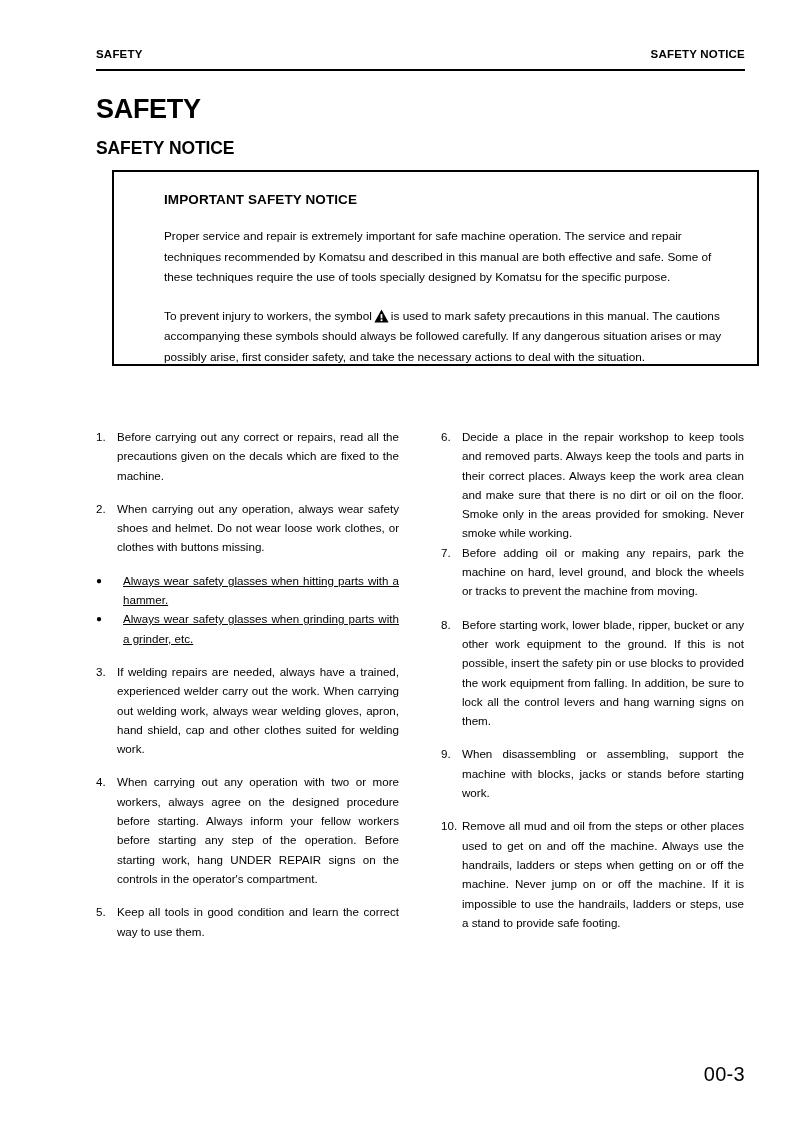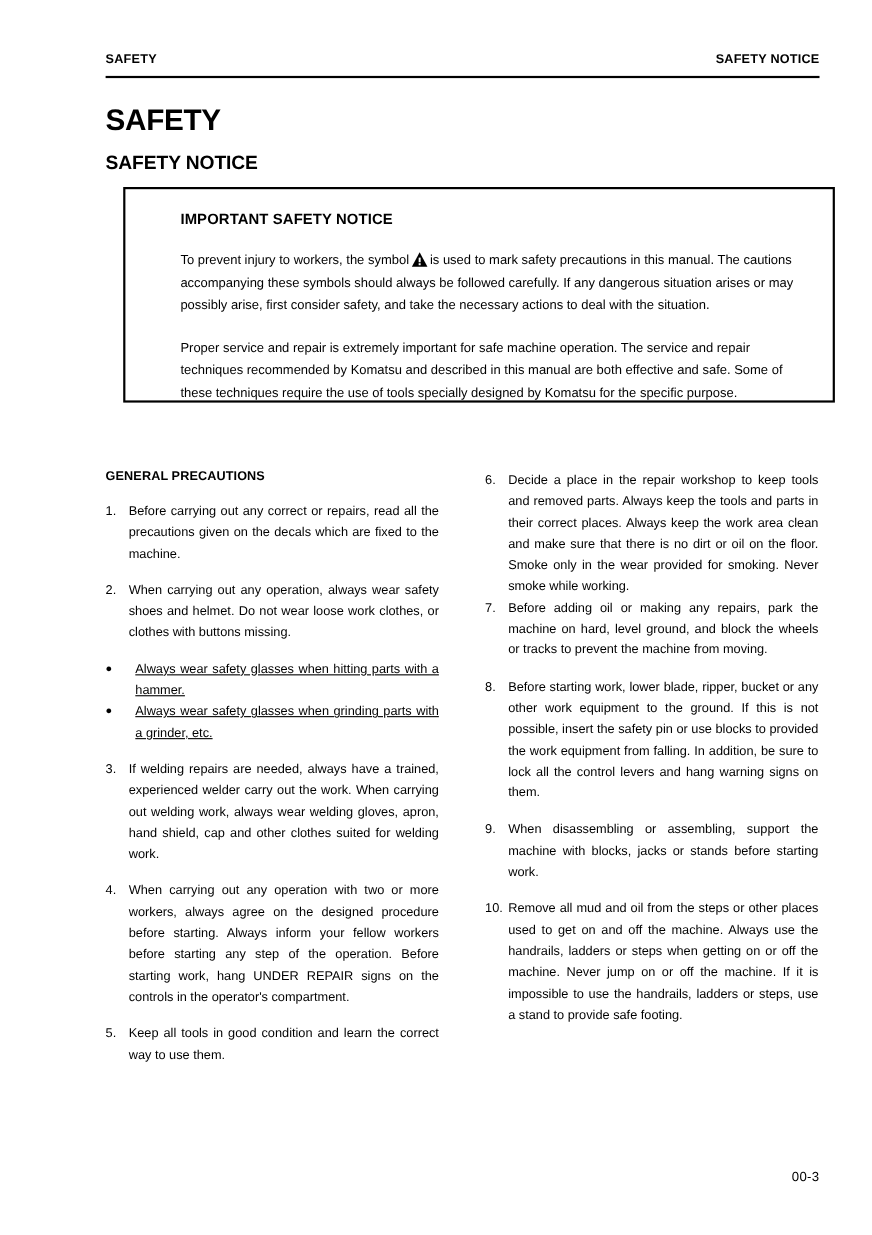--- a/index.html
+++ b/index.html
@@ -196,21 +196,21 @@
     flex: 1 1 auto;
     text-align: justify;
     text-decoration: underline;
   }
 
   
   .page-number {
     position: absolute;
     right: 48px;
     top: 1063px;
-    font-size: 12px;
+    font-size: 20px;
     font-weight: normal;
     letter-spacing: 0.3px;
   }
 </style>
 </head>
 <body>
 
 <div class="page">
 
   <div class="running-header">
@@ -221,35 +221,34 @@
 
   <div class="title-block">
     <h1 class="doc-title">SAFETY</h1>
     <h2 class="doc-subtitle">SAFETY NOTICE</h2>
   </div>
 
 
   <div class="notice-box">
     <div class="notice-inner">
       <div class="notice-title">IMPORTANT SAFETY NOTICE</div>
+      <p class="notice-p">Proper service and repair is extremely important for safe machine operation. The service and repair techniques recommended by Komatsu and described in this manual are both effective and safe. Some of these techniques require the use of tools specially designed by Komatsu for the specific purpose.</p>
       <p class="notice-p">
         <span>To prevent injury to workers, the symbol</span><span class="warn-tri"><svg width="15" height="14" viewBox="0 0 15 14" xmlns="http://www.w3.org/2000/svg">
               <polygon points="7.5,0.4 14.6,13.4 0.4,13.4" fill="#000000"></polygon>
               <rect x="6.6" y="5.2" width="1.8" height="4.2" fill="#ffffff"></rect>
               <rect x="6.6" y="10.3" width="1.8" height="1.8" fill="#ffffff"></rect>
             </svg></span><span>is used to mark safety precautions in this manual. The cautions accompanying these symbols should always be followed carefully. If any dangerous situation arises or may possibly arise, first consider safety, and take the necessary actions to deal with the situation.</span>
       </p>
-      <p class="notice-p">Proper service and repair is extremely important for safe machine operation. The service and repair techniques recommended by Komatsu and described in this manual are both effective and safe. Some of these techniques require the use of tools specially designed by Komatsu for the specific purpose.</p>
     </div>
   </div>
 
   <div class="columns">
 
     <div class="col">
-      <div class="section-head">GENERAL PRECAUTIONS</div>
 
       <ol class="numlist">
         <li class="li">
           <span class="li-num">1.</span>
           <span class="li-body">Before carrying out any correct or repairs, read all the precautions given on the decals which are fixed to the machine.</span>
         </li>
 
         <li>
           <div class="li" style="margin-bottom:0;">
             <span class="li-num">2.</span>
@@ -280,21 +279,21 @@
           <span class="li-num">5.</span>
           <span class="li-body">Keep all tools in good condition and learn the correct way to use them.</span>
         </li>
       </ol>
     </div>
 
     <div class="col">
       <ol class="numlist">
         <li class="li">
           <span class="li-num">6.</span>
-          <span class="li-body">Decide a place in the repair workshop to keep tools and removed parts. Always keep the tools and parts in their correct places. Always keep the work area clean and make sure that there is no dirt or oil on the floor. Smoke only in the wear provided for smoking. Never smoke while working.</span>
+          <span class="li-body">Decide a place in the repair workshop to keep tools and removed parts. Always keep the tools and parts in their correct places. Always keep the work area clean and make sure that there is no dirt or oil on the floor. Smoke only in the areas provided for smoking. Never smoke while working.</span>
         </li>
       </ol>
 
 
       <ol class="numlist">
         <li class="li">
           <span class="li-num">7.</span>
           <span class="li-body">Before adding oil or making any repairs, park the machine on hard, level ground, and block the wheels or tracks to prevent the machine from moving.</span>
         </li>
         <li class="li">

